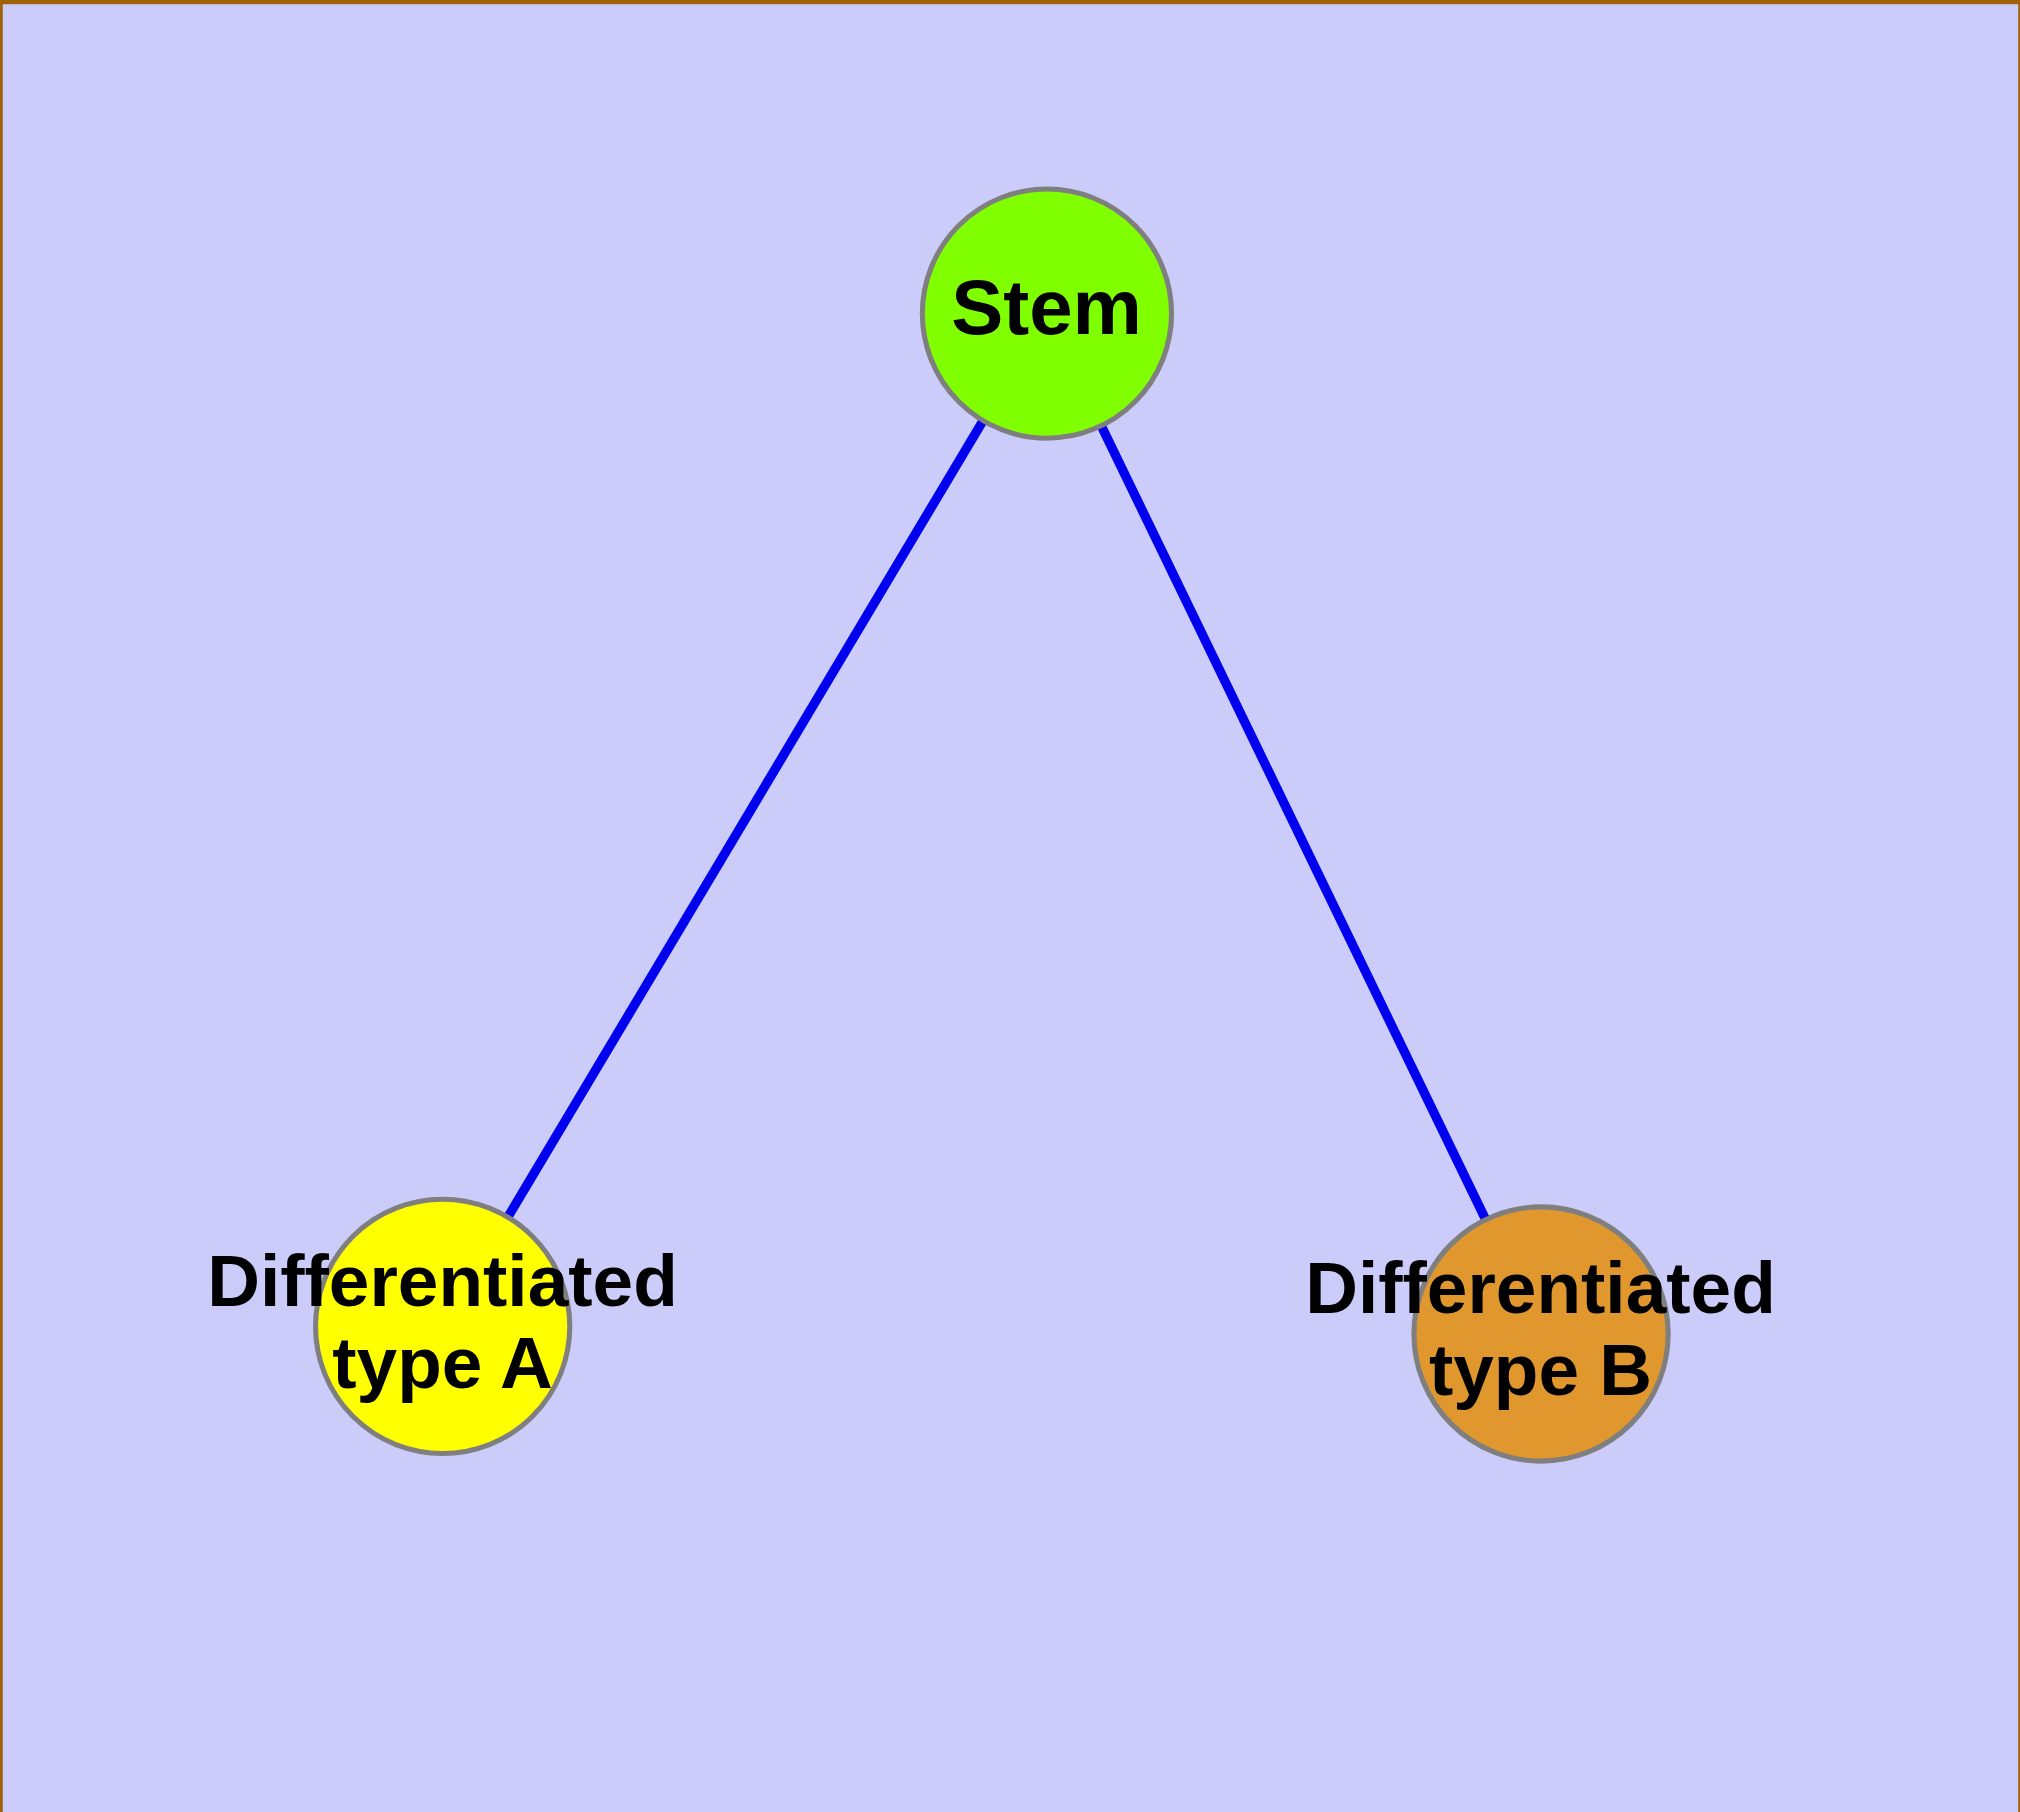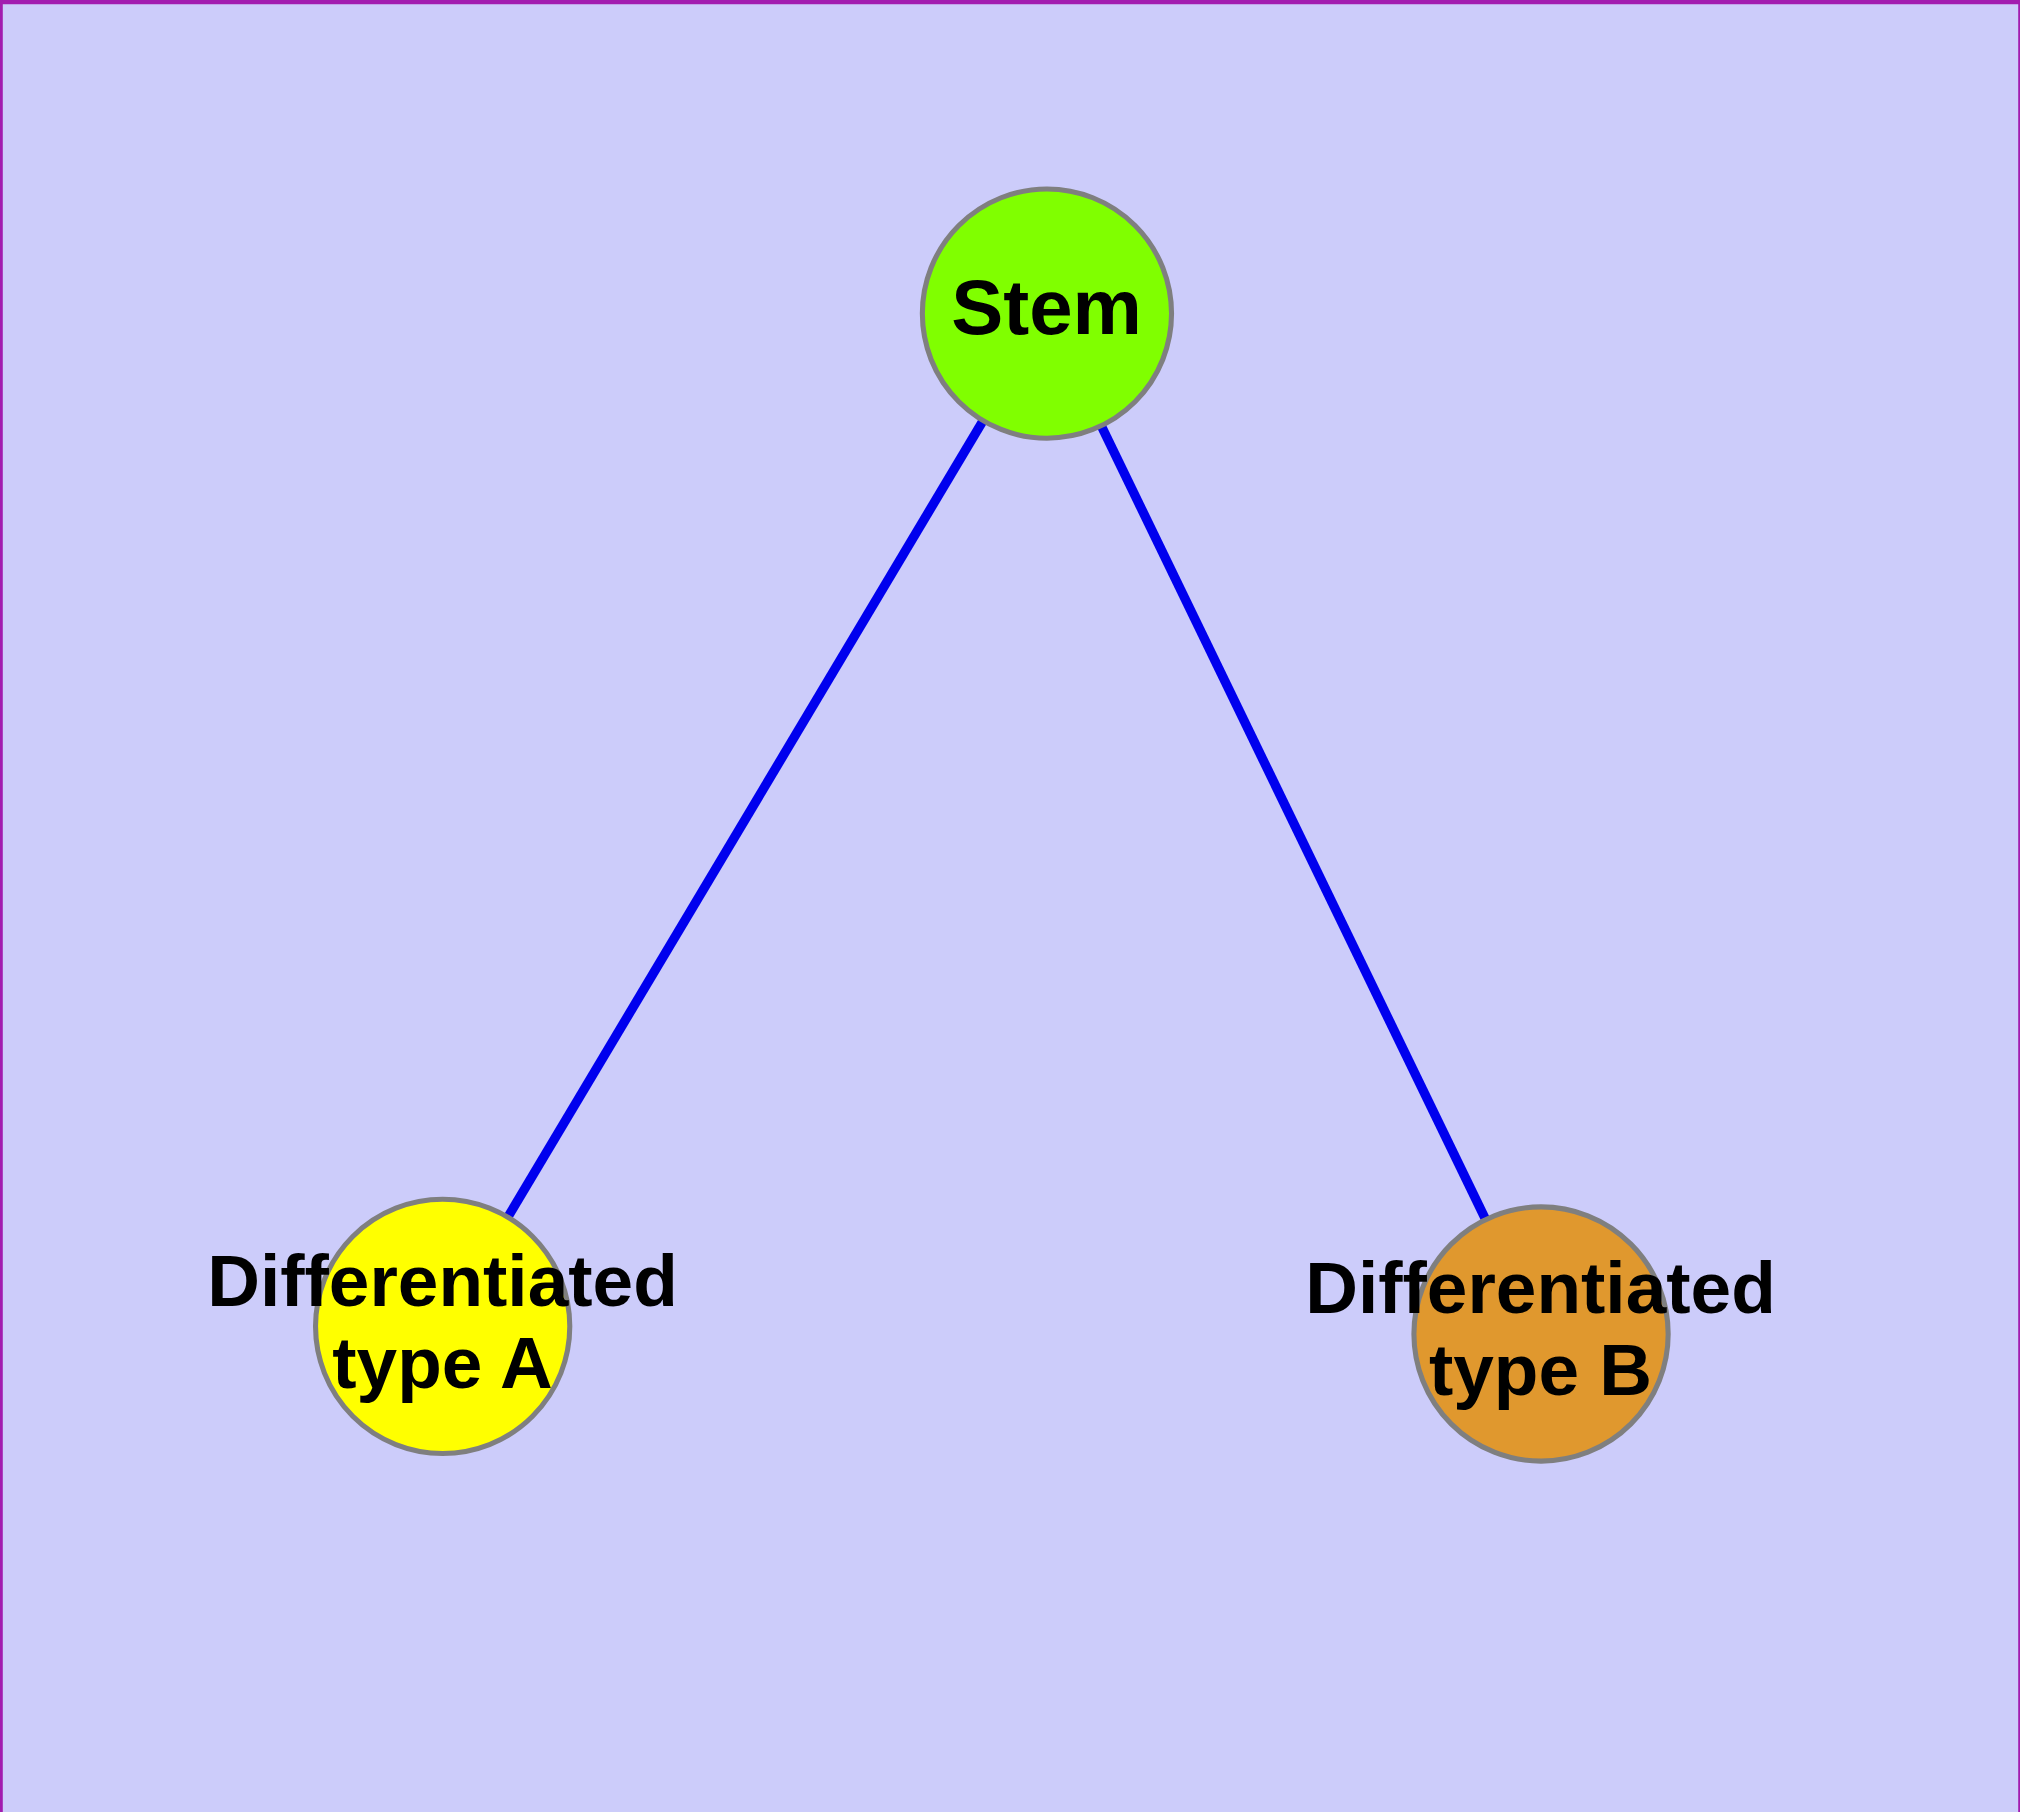--- a/index.html
+++ b/index.html
@@ -11,21 +11,21 @@
   body {
     width: 2021px;
     height: 1812px;
     overflow: hidden;
     font-family: "Liberation Sans", sans-serif;
   }
   #graph-root {
     position: relative;
     width: 2021px;
     height: 1812px;
-    background: #a21caf;
+    background: #a16207;
   }
   #graph-canvas {
     position: absolute;
     left: 0;
     top: 0;
     width: 2021px;
     height: 1812px;
     display: block;
   }
   .node-label {

